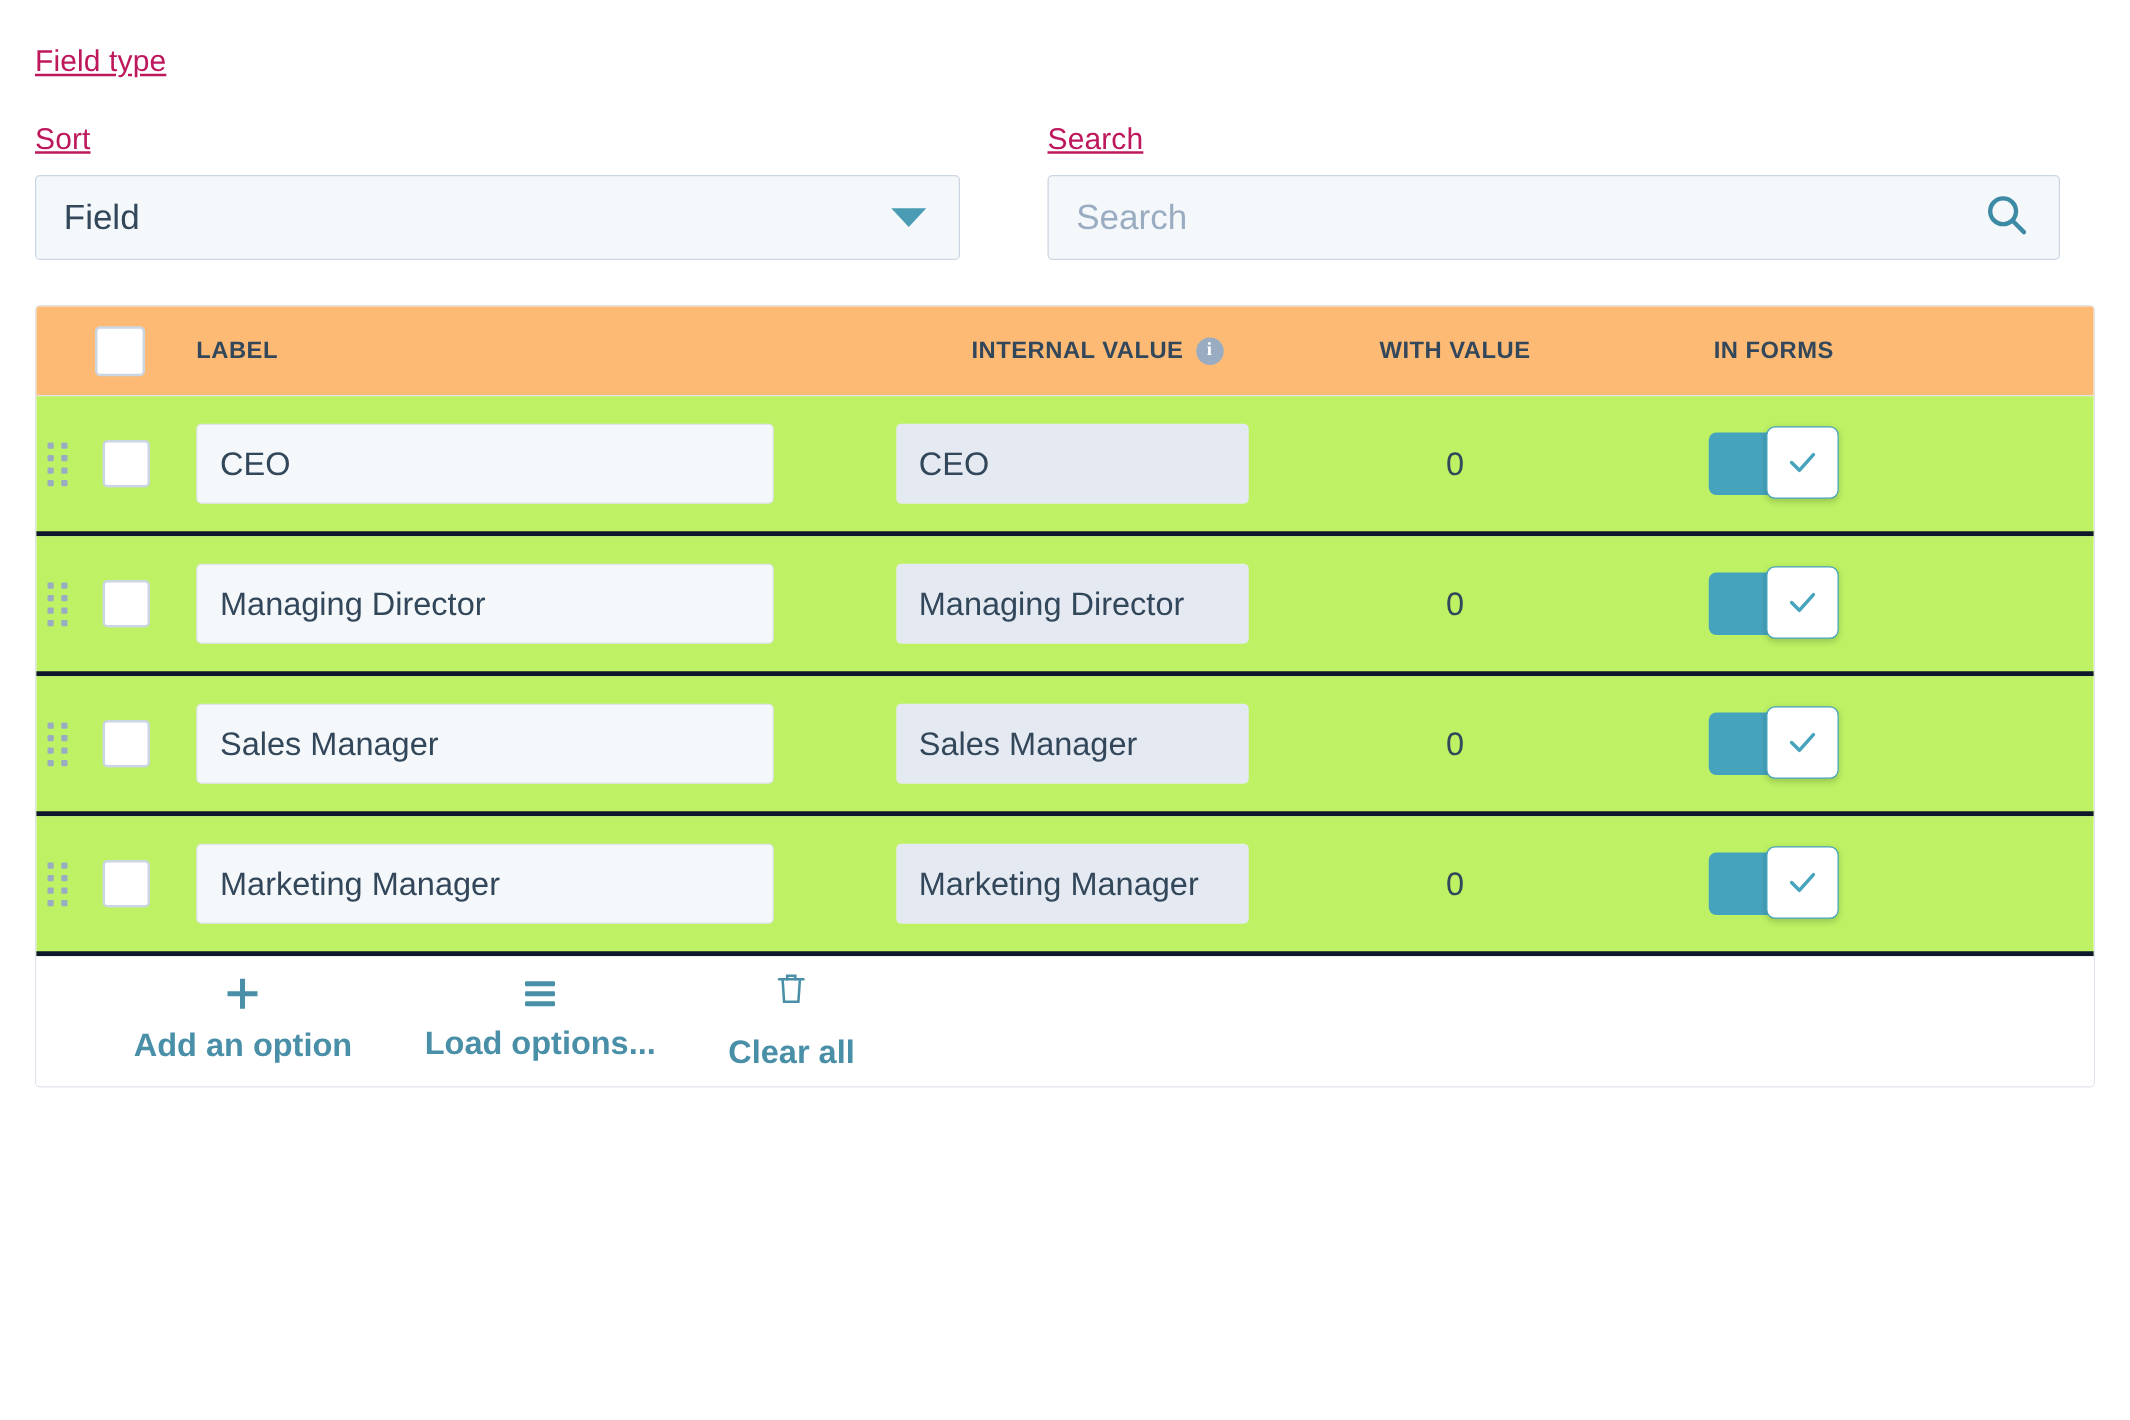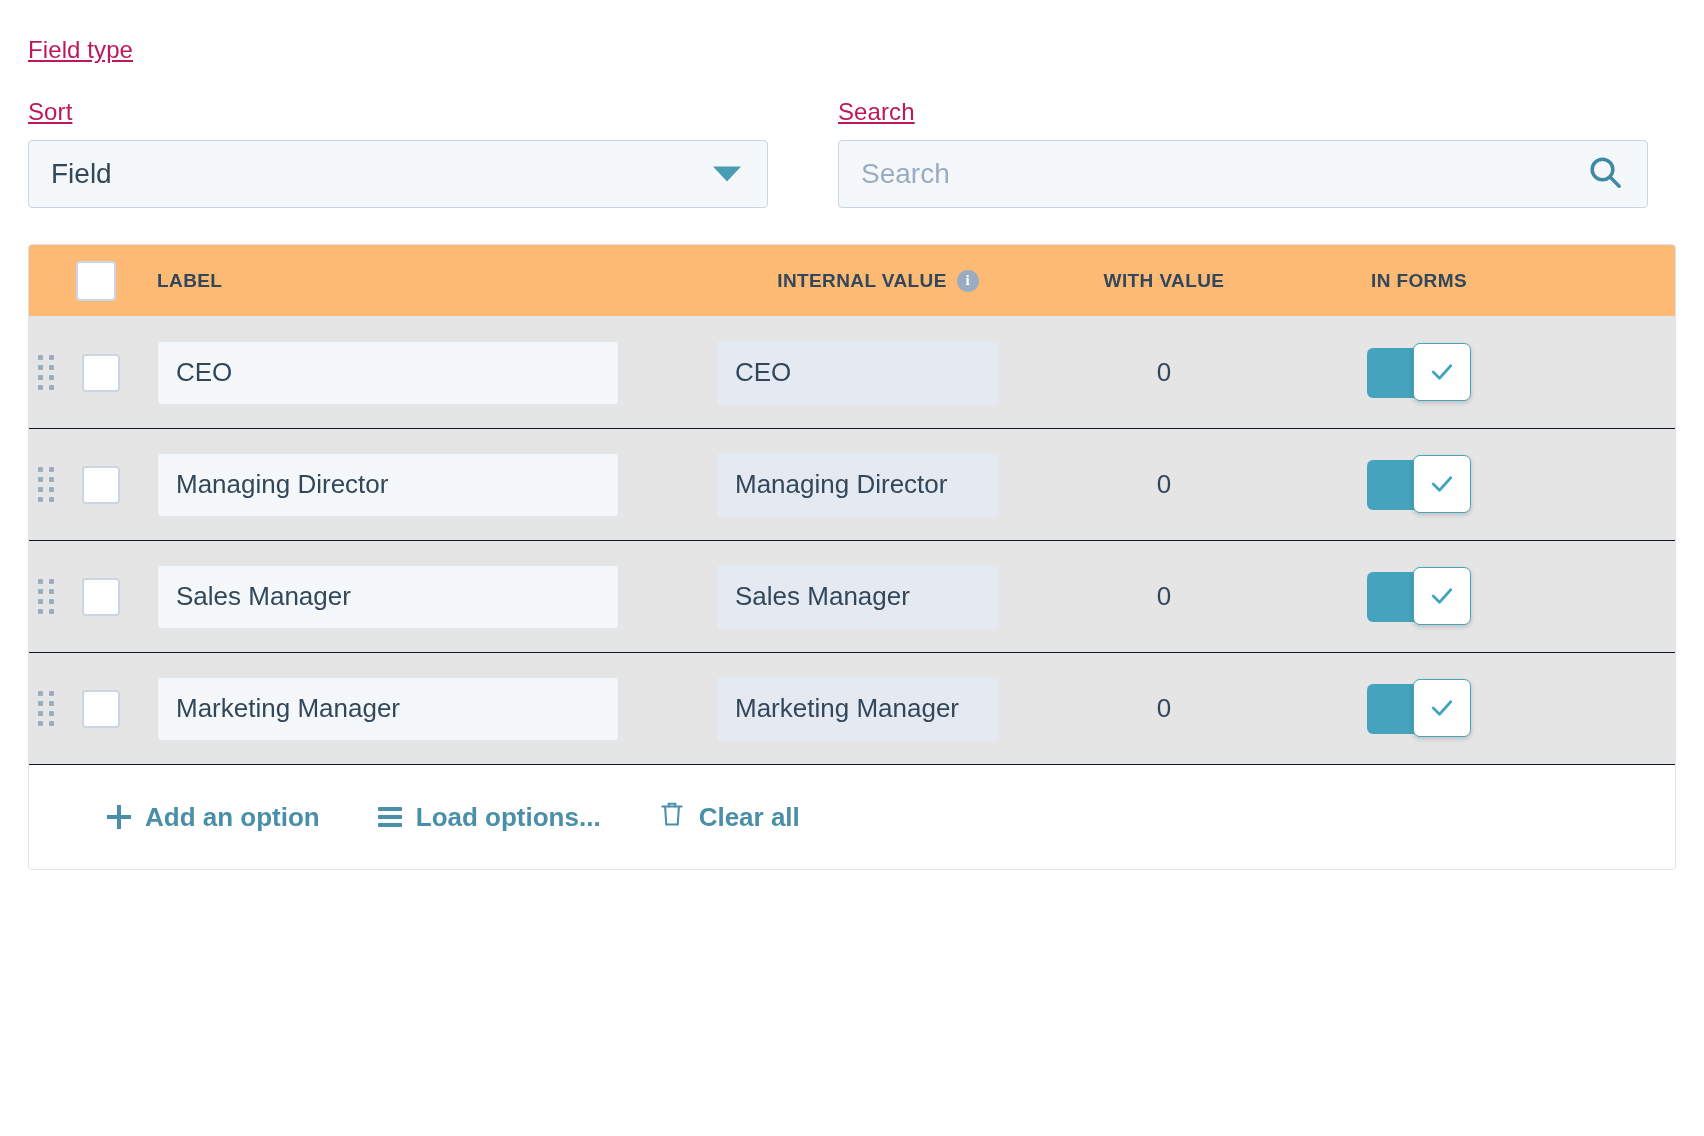--- a/index.html
+++ b/index.html
@@ -114,22 +114,22 @@
 
   
   .drag { display: grid; grid-template-columns: 5px 5px; gap: 5px 6px; }
   .drag i { width: 5px; height: 5px; background: #99acc2; border-radius: 1px; display: block; }
 
   
   .trow {
     display: flex;
     align-items: center;
     height: 112px;
-    border-bottom: 1px solid #0f172a;
-    background: #e5e5e5;
+    border-bottom: 4px solid #0f172a;
+    background: #bef264;
   }
   .inp-label {
     width: 462px;
     height: 64px;
     background: #f5f8fa;
     border: 1px solid #dfe3eb;
     border-radius: 4px;
     display: flex;
     align-items: center;
     padding-left: 18px;
@@ -192,20 +192,21 @@
     background: #fff;
   }
   .action {
     display: flex;
     align-items: center;
     gap: 14px;
     color: #4a8fa8;
     font-size: 26px;
     font-weight: bold;
     cursor: pointer;
+    flex-direction: column;
   }
   .plus-ico {
     position: relative; width: 24px; height: 24px;
   }
   .plus-ico::before, .plus-ico::after {
     content:""; position:absolute; background:#4a8fa8;
   }
   .plus-ico::before { left:0; top:10px; width:24px; height:4px; }
   .plus-ico::after  { top:0; left:10px; width:4px; height:24px; }
   .lines-ico { display:flex; flex-direction:column; gap:4px; width:24px; }

